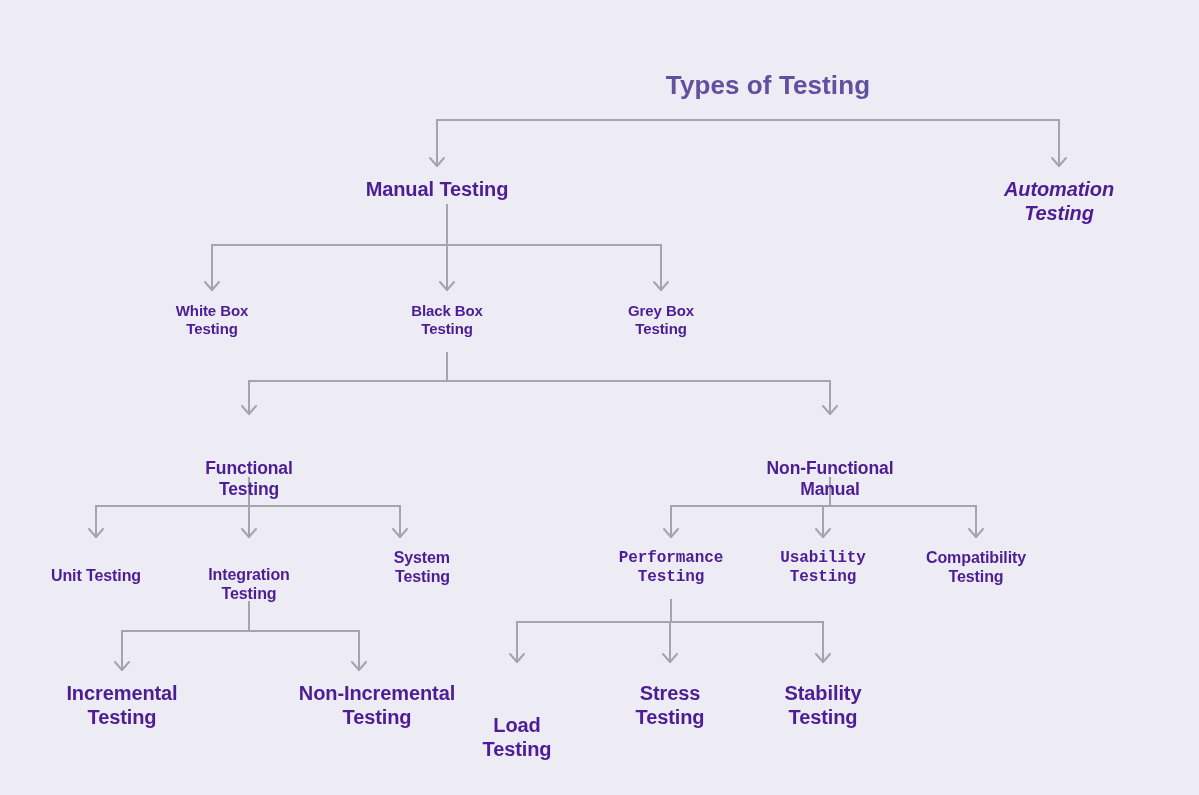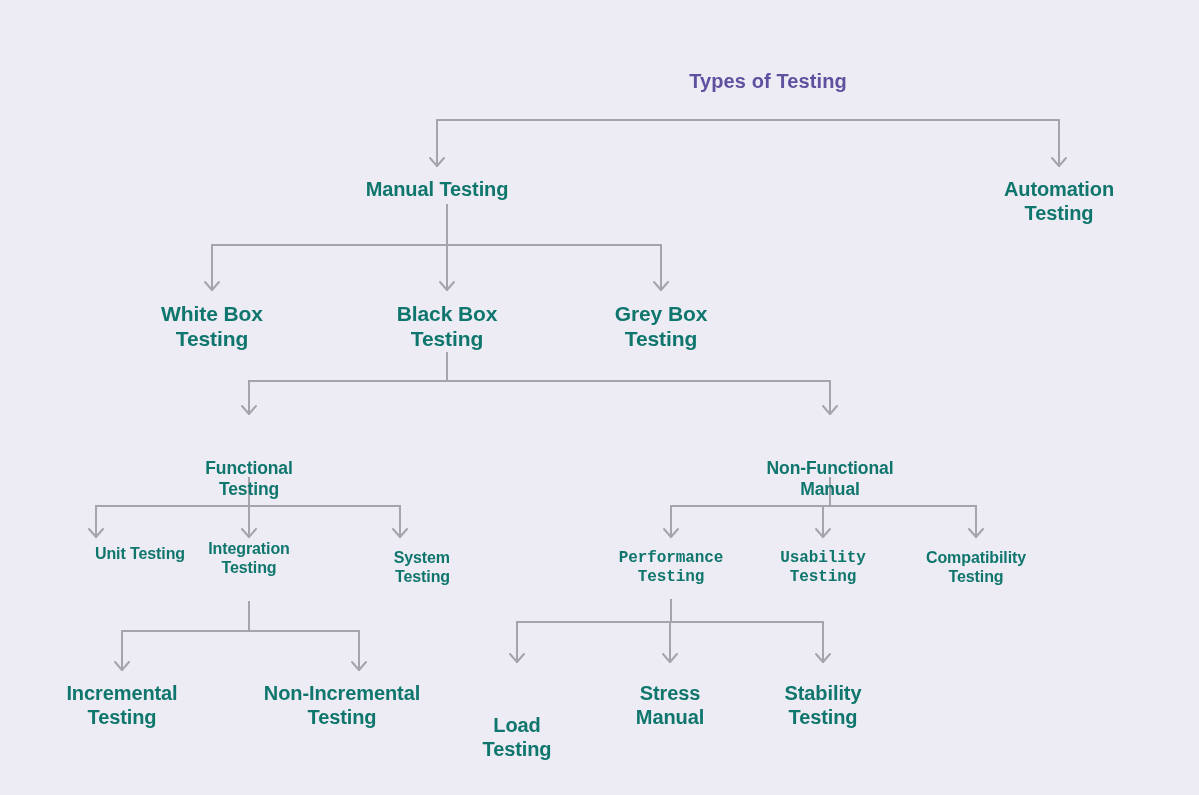--- a/index.html
+++ b/index.html
@@ -23,34 +23,34 @@
     left: 0;
     top: 0;
     width: 1199px;
     height: 795px;
     pointer-events: none;
   }
   .node {
     position: absolute;
     transform: translateX(-50%);
     text-align: center;
-    color: #0f766e;
+    color: #4c1d95;
     font-weight: bold;
     line-height: 1.18;
     white-space: pre-line;
     letter-spacing: -0.1px;
   }
   .node-title {
-    font-size: 20px;
+    font-size: 26px;
     color: #6050A0;
     letter-spacing: 0.1px;
     text-align: right;
   }
   .node-l1 { font-size: 20px; }
-  .node-l2 { font-size: 21px; }
+  .node-l2 { font-size: 15px; }
   .node-l3 { font-size: 17.5px; margin-top: 32px; }
   .node-l4 { font-size: 16px; }
   .node-l5 { font-size: 20px; }
 </style>
 </head>
 <body>
 
 <div id="diagram-root">
 
   <svg id="connector-layer" viewBox="0 0 1199 795" xmlns="http://www.w3.org/2000/svg">
@@ -114,34 +114,34 @@
         <path d="M 510 654 L 517 662 L 524 654" stroke="#A5A4AC" stroke-width="2" fill="none" stroke-linecap="round" stroke-linejoin="round"></path>
         <line x1="670" y1="622" x2="670" y2="662" stroke="#A5A4AC" stroke-width="2" stroke-linecap="square"></line>
         <path d="M 663 654 L 670 662 L 677 654" stroke="#A5A4AC" stroke-width="2" fill="none" stroke-linecap="round" stroke-linejoin="round"></path>
         <line x1="823" y1="622" x2="823" y2="662" stroke="#A5A4AC" stroke-width="2" stroke-linecap="square"></line>
         <path d="M 816 654 L 823 662 L 830 654" stroke="#A5A4AC" stroke-width="2" fill="none" stroke-linecap="round" stroke-linejoin="round"></path>
       </g>
     </svg>
 
   <div id="node-layer">
       <div class="node node-l1" style="left: 437px; top: 178px;">Manual Testing</div>
-      <div class="node node-l1" style="left: 1059px; top: 178px; width: 150px;">Automation Testing</div>
+      <div class="node node-l1" style="left: 1059px; top: 178px; width: 150px; font-style: italic;">Automation Testing</div>
       <div class="node node-l2" style="left: 212px; top: 302px; width: 110px;">White Box Testing</div>
       <div class="node node-l2" style="left: 447px; top: 302px; width: 110px;">Black Box Testing</div>
       <div class="node node-l2" style="left: 661px; top: 302px; width: 110px;">Grey Box Testing</div>
       <div class="node node-l3" style="left: 249px; top: 426px; width: 120px;">Functional Testing</div>
       <div class="node node-l3" style="left: 830px; top: 426px; width: 165px;">Non-Functional Manual</div>
-      <div class="node node-l4" style="left: 96px; top: 545px; width: 100px; margin-left: 44px;">Unit Testing</div>
-      <div class="node node-l4" style="left: 249px; top: 540px; width: 115px;">Integration Testing</div>
+      <div class="node node-l4" style="left: 96px; top: 567px; width: 100px;">Unit Testing</div>
+      <div class="node node-l4" style="left: 249px; top: 566px; width: 115px;">Integration Testing</div>
       <div class="node node-l4" style="left: 400px; top: 549px; width: 100px; text-align: right;">System Testing</div>
       <div class="node node-l4" style="left: 671px; top: 549px; width: 130px; font-family: Liberation Mono, monospace;">Performance Testing</div>
       <div class="node node-l4" style="left: 823px; top: 549px; width: 110px; font-family: Liberation Mono, monospace;">Usability Testing</div>
       <div class="node node-l4" style="left: 976px; top: 549px; width: 130px;">Compatibility Testing</div>
       <div class="node node-l5" style="left: 122px; top: 682px; width: 125px;">Incremental Testing</div>
-      <div class="node node-l5" style="left: 342px; top: 682px; width: 165px; text-align: center;">Non-Incremental Testing</div>
+      <div class="node node-l5" style="left: 377px; top: 682px; width: 165px; text-align: center;">Non-Incremental Testing</div>
       <div class="node node-l5" style="left: 517px; top: 682px; width: 100px; margin-top: 32px;">Load Testing</div>
-      <div class="node node-l5" style="left: 670px; top: 682px; width: 100px;">Stress Manual</div>
+      <div class="node node-l5" style="left: 670px; top: 682px; width: 100px;">Stress Testing</div>
       <div class="node node-l5" style="left: 823px; top: 682px; width: 105px;">Stability Testing</div>
     </div>
 
   <div class="node node-title" id="diagram-title" style="left: 768px; top: 70px;">Types of Testing</div>
 
 </div>
 
 </body></html>

